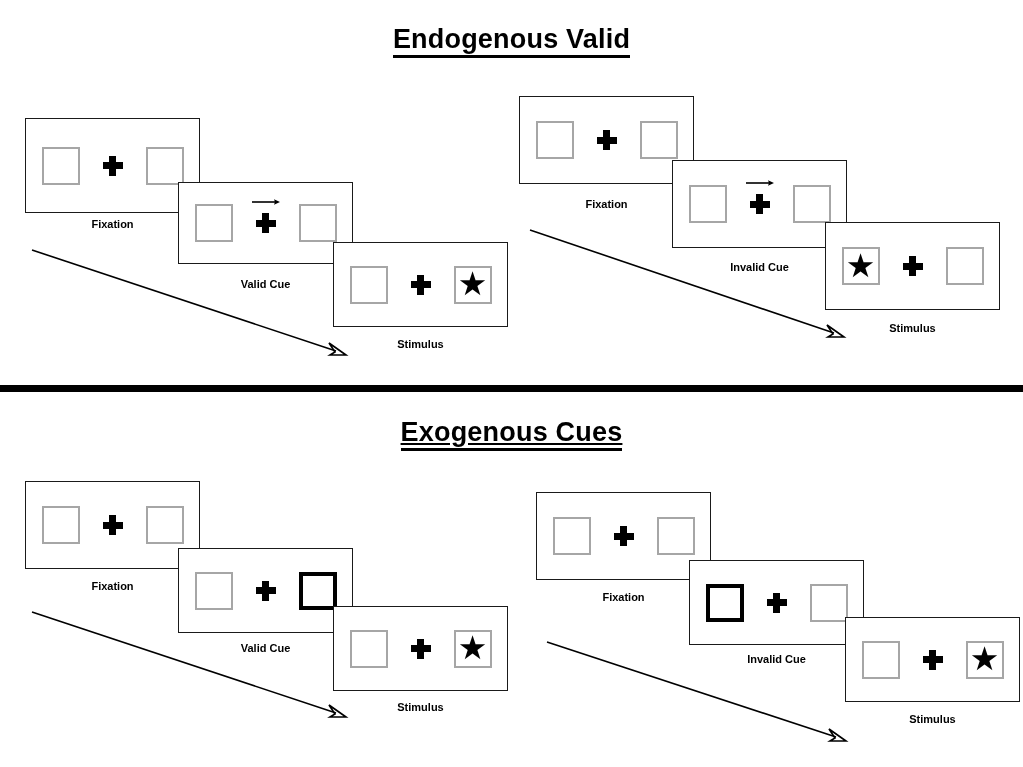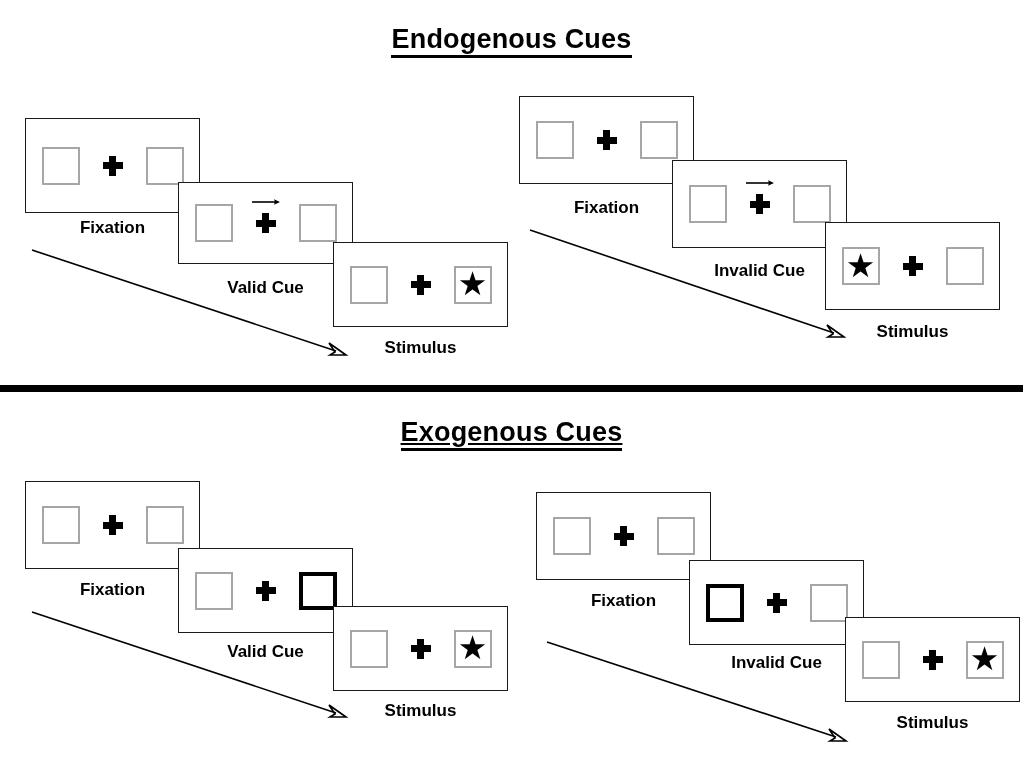--- a/index.html
+++ b/index.html
@@ -125,39 +125,39 @@
     top: -17px;
     left: 50%;
     transform: translateX(-50%);
     width: 30px;
     height: 12px;
   }
 
   
   .caption {
     position: absolute;
-    font-size: 17px;
+    font-size: 11px;
     font-weight: bold;
     white-space: nowrap;
     text-align: center;
   }
 
   
   .flow-arrow {
     position: absolute;
     pointer-events: none;
   }
 
   svg { display: block; overflow: visible; }
 </style>
 </head>
 <body>
 
 <div class="section-title" id="title-endogenous">
-  <span>Endogenous Cues</span>
+  <span>Endogenous Valid</span>
 </div>
 
 <div class="panel" style="left:25px; top:118px; width:175px; height:95px;">
   <div class="panel-inner">
     <div class="box"></div>
     <div class="centre-col">
       <div class="fixcross"></div>
     </div>
     <div class="box"></div>
   </div>

